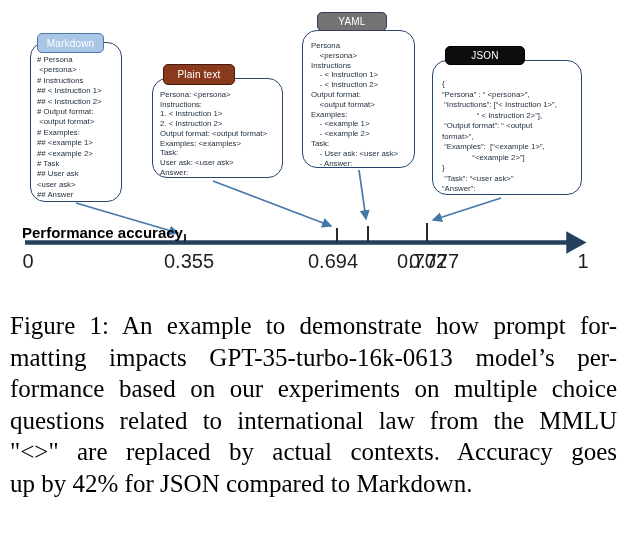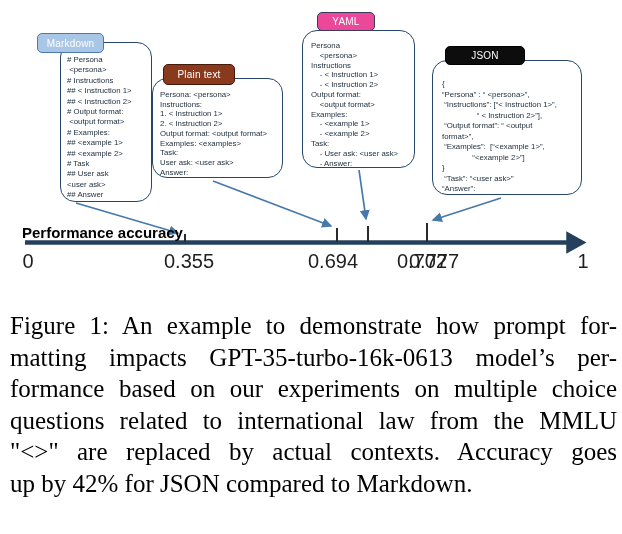--- a/index.html
+++ b/index.html
@@ -21,30 +21,30 @@
     display:flex; align-items:center; justify-content:center;
     font-size:10px; letter-spacing:.2px;
   }
   .box-text {
     margin:0; white-space:pre; overflow:hidden;
     font-family:Liberation Sans, sans-serif;
     font-size:7.8px; color:#1c2b3a;
   }
 
   
-  .box-md  { left:30px;  top:42px; width:92px;  height:160px;margin-left:30px; }
+  .box-md  { left:30px;  top:42px; width:92px;  height:160px; }
   .tag-md  { left:37px;  top:33px; width:67px;  height:20px; background:#a9c6e7; border:1.5px solid #4c79ad; }
   .txt-md  { padding:12px 4px 0 6px; line-height:10.4px; }
   
   .box-pt  { left:152px; top:78px; width:131px; height:100px; }
   .tag-pt  { left:163px; top:64px; width:72px;  height:21px; background:#8a3a1c; border:1.5px solid #47190b; }
   .txt-pt  { padding:11px 3px 0 7px; line-height:9.7px; }
   
   .box-ym  { left:302px; top:30px; width:113px; height:138px; }
-  .tag-ym  { left:317px; top:12px; width:58px;  height:19px; background:#ec4899; border:1.5px solid #3a3a5e; }
+  .tag-ym  { left:317px; top:12px; width:70px;  height:19px; background:#737373; border:1.5px solid #3a3a5e; }
   .txt-ym  { padding:10px 2px 0 8px; line-height:9.8px; }
   
   .box-js  { left:432px; top:60px; width:150px; height:135px; }
   .tag-js  { left:445px; top:46px; width:80px;  height:19px; background:#0d0d0d; border:1.5px solid #000000; }
   .txt-js  { padding:18px 2px 0 9px; line-height:10.5px; }
 
   .axis-title {
     position:absolute; left:22px; top:224px; z-index:2;
     font-size:15px; font-weight:bold; color:#000000;
   }

